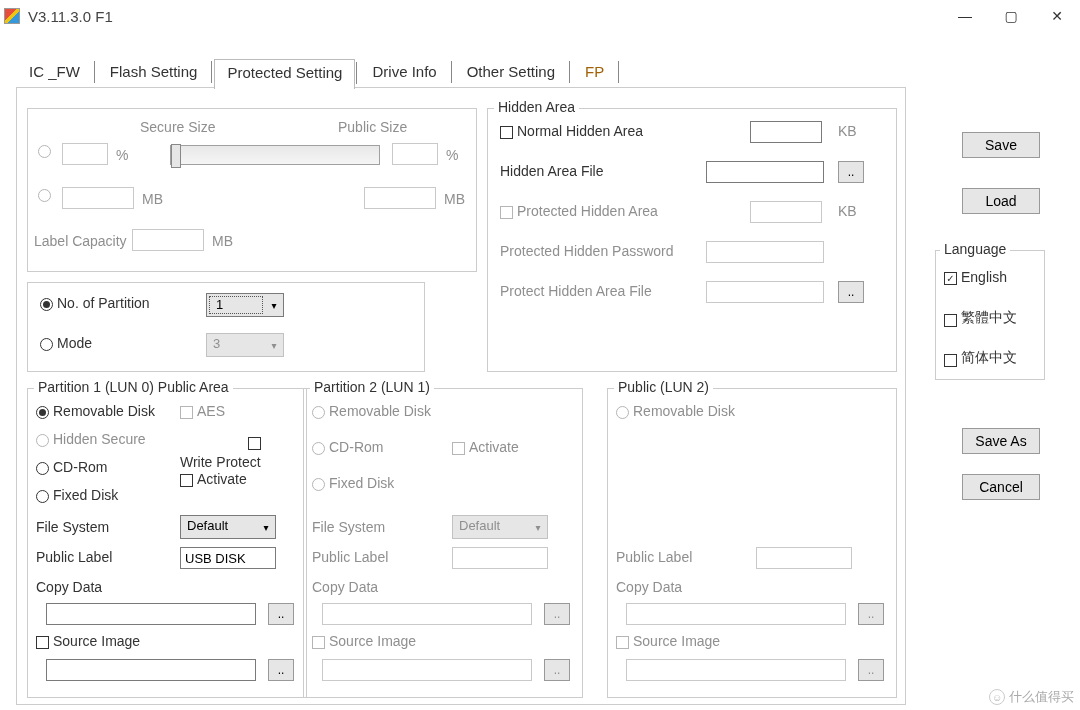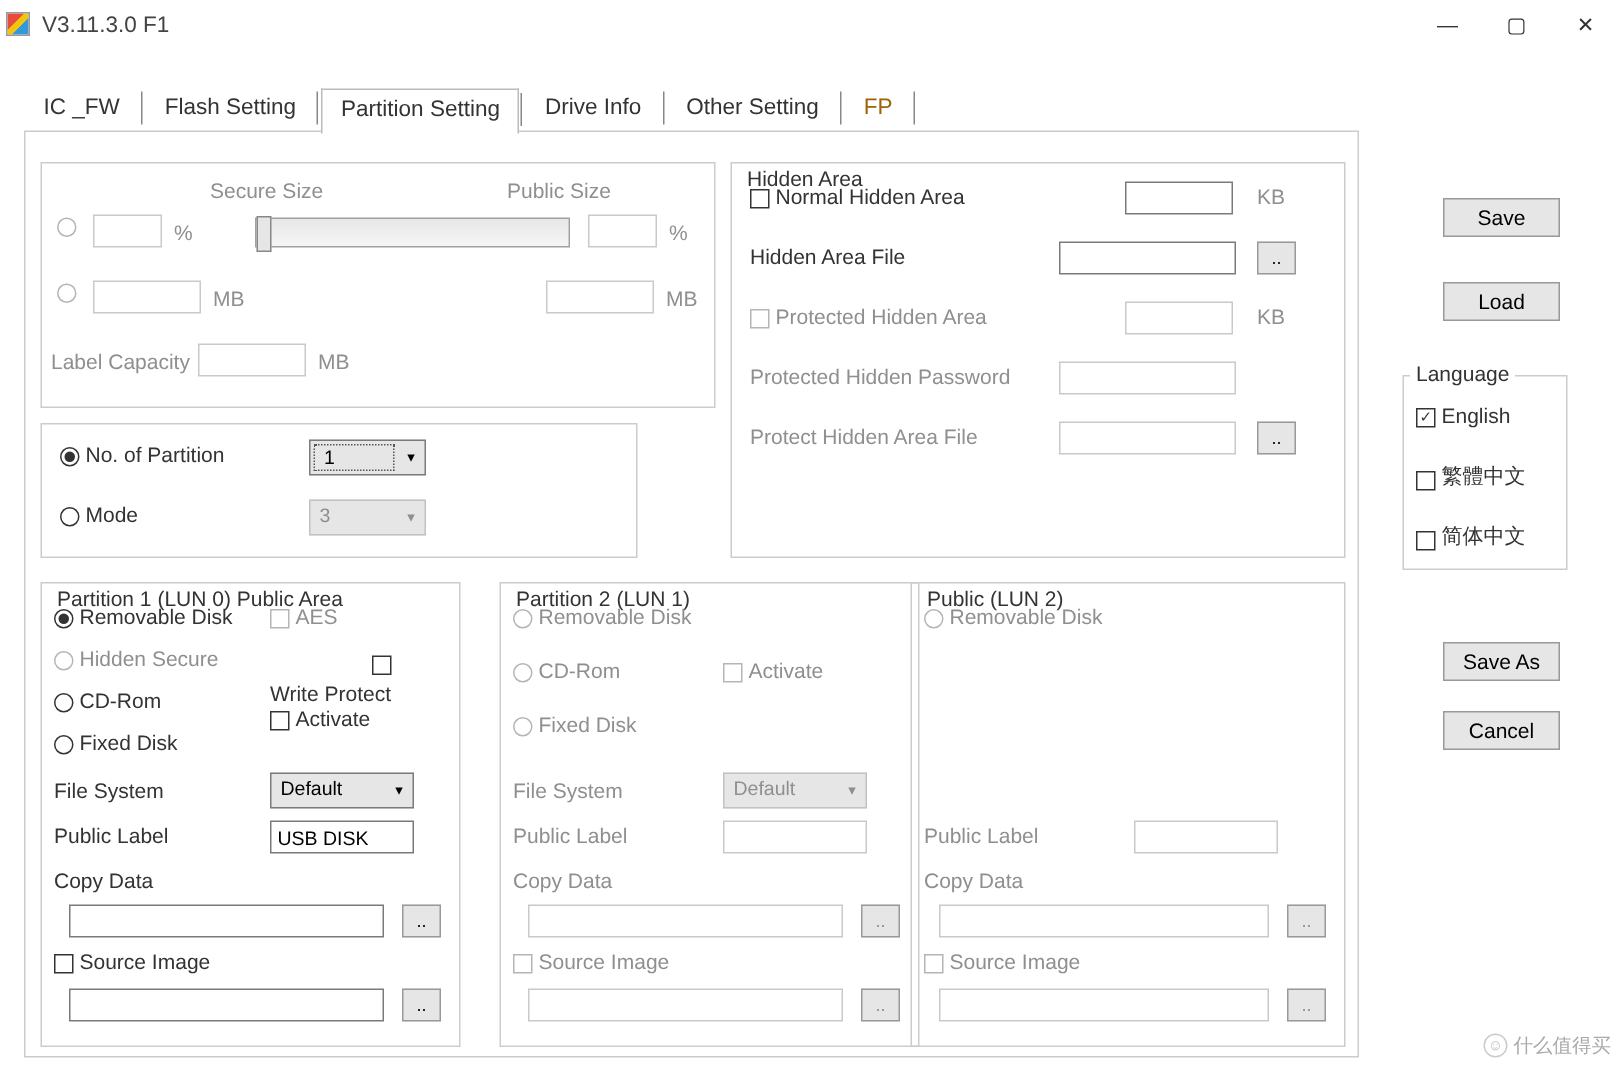--- a/index.html
+++ b/index.html
@@ -10,21 +10,21 @@
 .winbtns { display: flex; }
 .winbtn { width: 46px; height: 32px; display: flex; align-items: center; justify-content: center; font-size: 14px; color: #333; }
 .window-body { position: relative; width: 1080px; height: 678px; background: #fff; }
 .tabstrip { position: absolute; left: 16px; top: 26px; display: flex; height: 30px; z-index: 2; }
 .tab { padding: 4px 12px 6px; font-size: 15px; color: #333; border: 1px solid transparent; border-bottom: none; margin-right: 4px; position: relative; }
 .tab.sep::after { content:""; position:absolute; right:-3px; top:2px; width:1px; height:22px; background:#888; }
 .tab.sel { border-color: #bbb; background: #fff; top: 1px; }
 .tab.dis { color: #a16207; }
 .panel-outer { position: absolute; left: 16px; top: 55px; width: 890px; height: 618px; border: 1px solid #ccc; background: #fff; }
 .grp { position: absolute; border: 1px solid #ccc; }
-.grp > .legend { position: absolute; left: 6px; top: -10px; background: #fff; padding: 0 4px; font-size: 14px; color: #333; margin-top: 12px; }
+.grp > .legend { position: absolute; left: 6px; top: -10px; background: #fff; padding: 0 4px; font-size: 14px; color: #333; }
 .gray { color: #8f8f8f !important; }
 .lbl { font-size: 14px; color: #333; position: absolute; }
 .lbl.gray, .gray .lbl { color: #8f8f8f; }
 .txt { position: absolute; height: 22px; border: 1px solid #7a7a7a; background: #fff; font-size: 13px; padding: 2px 4px; }
 .txt.dis { border-color: #c9c9c9; color: #999; }
 .radio, .chk { position: absolute; display: flex; align-items: flex-end; gap: 4px; font-size: 14px; color: #333; }
 .radio.dis, .chk.dis { color: #8f8f8f; }
 .radio-i { width: 13px; height: 13px; border: 1px solid #333; border-radius: 50%; display: inline-flex; align-items: center; justify-content: center; }
 .radio-i.sel::after { content:""; width:7px; height:7px; background:#333; border-radius:50%; }
 .radio.dis .radio-i, .chk.dis .chk-i { border-color: #b5b5b5; }
@@ -55,21 +55,21 @@
     <div class="winbtn">▢</div>
     <div class="winbtn">✕</div>
   </div>
 </div>
 
 <div class="window-body">
 
   <div class="tabstrip">
     <div class="tab sep">IC _FW</div>
     <div class="tab sep">Flash Setting</div>
-    <div class="tab sel sep">Partition Setting</div>
+    <div class="tab sel sep">Protected Setting</div>
     <div class="tab sep">Drive Info</div>
     <div class="tab sep">Other Setting</div>
     <div class="tab dis sep">FP</div>
   </div>
 
   <div class="panel-outer">
 
     <div class="grp" style="left:10px;top:20px;width:450px;height:164px;">
       <span class="lbl gray" style="left:112px;top:10px;">Secure Size</span>
       <span class="lbl gray" style="left:310px;top:10px;">Public Size</span>
@@ -179,21 +179,21 @@
       <input class="txt" style="left: 18px; top: 214px; width: 210px;">
       <div class="browse" style="left:240px;top:214px;">..</div>
       <div class="chk" style="left:8px;top:244px;">
           <span class="chk-i"></span>
           <span>Source Image</span>
         </div>
       <input class="txt" style="left: 18px; top: 270px; width: 210px;">
       <div class="browse" style="left:240px;top:270px;">..</div>
     </div>
 
-    <div class="grp gray" style="left:316px;top:300px;width:280px;height:310px;">
+    <div class="grp gray" style="left:286px;top:300px;width:280px;height:310px;">
       <span class="legend">Partition 2 (LUN 1)</span>
       <div class="radio dis" style="left:8px;top:14px;">
           <span class="radio-i"></span>
           <span>Removable Disk</span>
         </div>
       <div class="radio dis" style="left:8px;top:50px;">
           <span class="radio-i"></span>
           <span>CD-Rom</span>
         </div>
       <div class="radio dis" style="left:8px;top:86px;">

